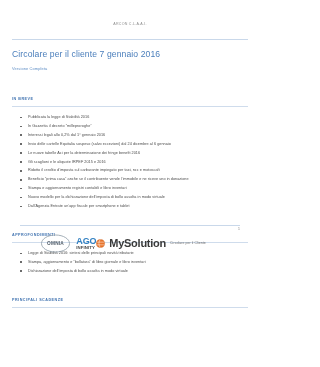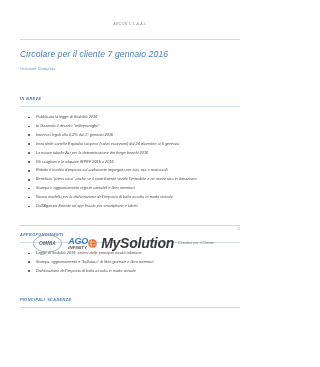--- a/index.html
+++ b/index.html
@@ -13,22 +13,21 @@
     overflow: hidden;
     font-family: "Liberation Sans", sans-serif;
     color: #3c3c3c;
     position: relative;
   }
   .page {
     position: relative;
     width: 260px;
     height: 263px;
     box-sizing: border-box;
-    padding: 0 20px;
-    font-style: italic;
+    padding: 0 12px;
   }
 
   
   .doc-header {
     text-align: center;
     padding-top: 11px;
   }
   .doc-header .org {
     font-size: 3.6px;
     letter-spacing: 0.25px;
@@ -158,21 +157,21 @@
     margin-top: 0.5px;
   }
 
   
   .globe {
     width: 9px;
     height: 9px;
     flex: 0 0 auto;
   }
   .mysolution-word {
-    font-size: 14px;
+    font-size: 11px;
     font-weight: bold;
     color: #3a3a3a;
     letter-spacing: -0.25px;
     line-height: 9px;
   }
   .ms-tag {
     font-size: 3.5px;
     color: #6f6f6f;
     letter-spacing: 0.05px;
     line-height: 9px;

